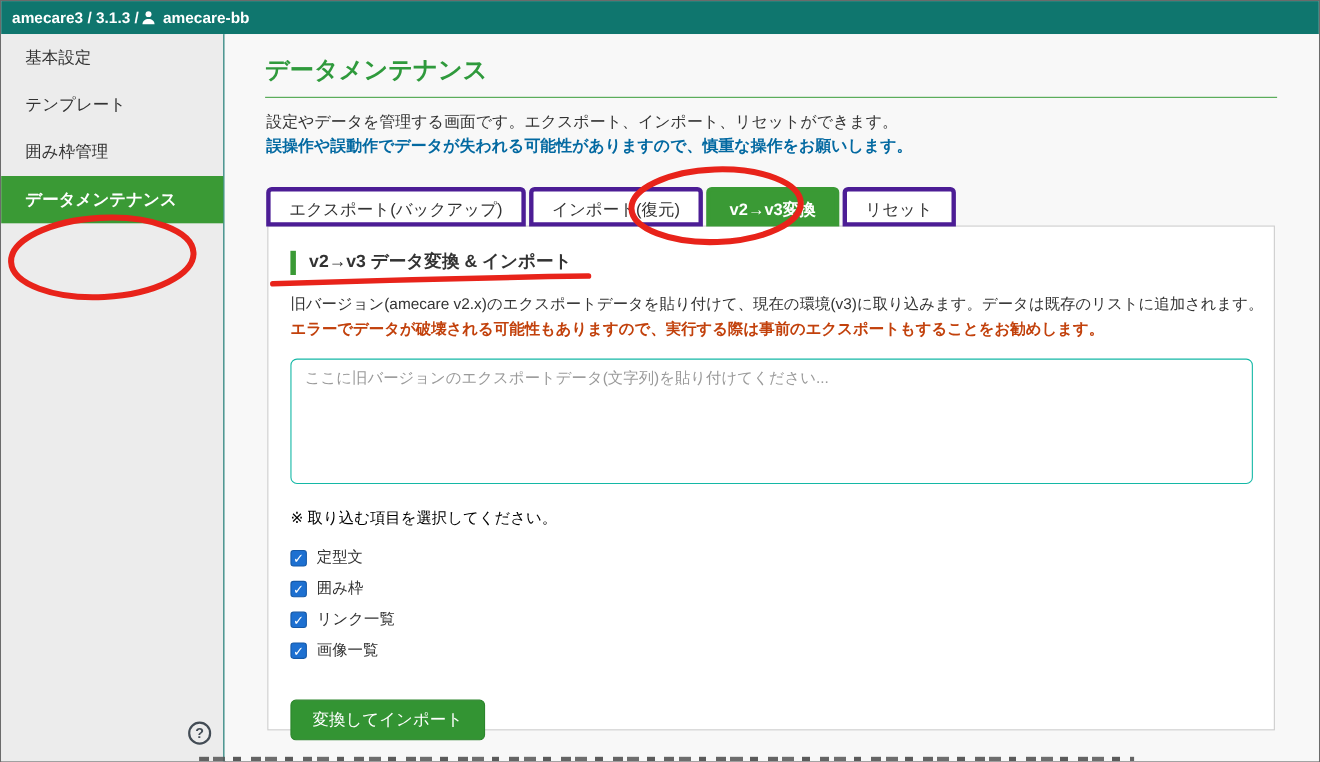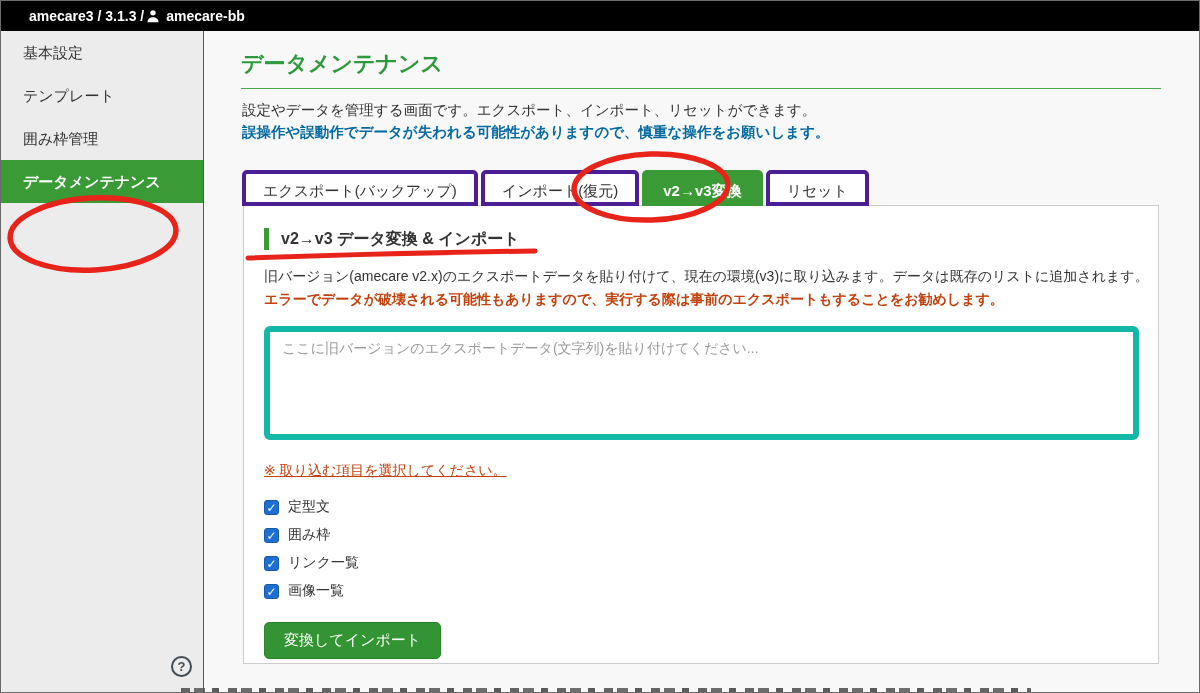--- a/index.html
+++ b/index.html
@@ -1,21 +1,21 @@
 <!DOCTYPE html>
 <html><head>
 <meta charset="utf-8">
 <style>
   * { margin:0; padding:0; box-sizing:border-box; }
   html,body { width:1200px; height:693px; overflow:hidden; }
   body { font-family:"Liberation Sans","DejaVu Sans",sans-serif; color:#333; }
   .frame { position:relative; width:1200px; height:693px; background:#f8f8f8; border:1px solid #6b6b6b; overflow:hidden; }
 
   
-  .topbar { position:absolute; left:0; top:0; width:100%; height:30px; background:#000000; color:#fff; display:flex; align-items:center; padding-left:28px; font-size:14px; font-weight:bold; }
+  .topbar { position:absolute; left:0; top:0; width:100%; height:30px; background:#0f766e; color:#fff; display:flex; align-items:center; padding-left:10px; font-size:14px; font-weight:bold; }
   .person { display:inline-block; width:14px; height:14px; margin:0 6px 0 2px; vertical-align:-2px; }
 
   
   .sidebar { position:absolute; left:0; top:30px; width:203px; height:663px; background:#ececec; border-right:1px solid #0f766e; }
   .side-item { height:43px; line-height:43px; padding-left:22px; font-size:15px; color:#333; cursor:pointer; white-space:nowrap; }
   .side-item.active { background:#3a9a35; color:#fff; font-weight:bold; }
   .help-btn { position:absolute; left:170px; top:655px; width:21px; height:21px; border:2px solid #434c55; border-radius:50%; color:#434c55; font-size:13px; font-weight:bold; text-align:center; line-height:17px; background:transparent; cursor:pointer; }
 
   
   .main { position:absolute; left:204px; top:30px; width:996px; height:663px; background:#f8f8f8; }
@@ -27,28 +27,28 @@
   
   .tabs { position:absolute; left:37px; top:139px; display:flex; gap:3px; height:36px; z-index:2; }
   .tab { background:#fff; border:4px solid #4c1d95; border-radius:5px 5px 0 0; padding:0 17px; font-size:15px; line-height:34px; color:#333; cursor:pointer; white-space:nowrap; }
   .tab.active { background:#3a9a35; border-color:#3a9a35; color:#fff; font-weight:bold; }
 
   
   .panel { position:absolute; left:38px; top:174px; width:916px; height:459px; background:#fff; border:1px solid #ccc; padding:20px; z-index:1; }
   .section-title { display:inline-block; border-left:5px solid #3a9a35; padding-left:12px; font-size:16px; font-weight:bold; color:#333; line-height:22px; margin-top:2px; white-space:nowrap; }
   .panel-desc { margin-top:18px; font-size:14px; color:#333; white-space:nowrap; }
   .panel-warn { margin-top:5px; font-size:14px; color:#c2410c; font-weight:bold; white-space:nowrap; }
-  .paste-area { display:block; margin-top:17px; width:875px; height:114px; border:6px solid #14b8a6; border-radius:6px; padding:8px 12px; font-family:"Liberation Sans","DejaVu Sans",sans-serif; font-size:14px; color:#333; resize:none; background:#fff; outline:none; }
+  .paste-area { display:block; margin-top:17px; width:875px; height:114px; border:1px solid #14b8a6; border-radius:6px; padding:8px 12px; font-family:"Liberation Sans","DejaVu Sans",sans-serif; font-size:14px; color:#333; resize:none; background:#fff; outline:none; }
   .paste-area::placeholder { color:#9a9a9a; }
-  .select-note { margin-top:22px; font-size:14px; color:#c2410c;text-decoration:underline; }
+  .select-note { margin-top:22px; font-size:14px; color:#000000; }
   .check-list { margin-top:13px; }
   .check-row { display:flex; align-items:center; height:28px; cursor:pointer; }
   .checkbox { width:15px; height:15px; background:#1d70d1; border:1px solid #1559a8; border-radius:3px; color:#fff; font-size:12px; font-weight:bold; text-align:center; line-height:14px; flex:0 0 15px; }
   .check-label { margin-left:9px; font-size:14px; color:#333; }
-  .submit-btn { margin-top:17px; background:#339433; color:#fff; border:1px solid #2c852c; border-radius:5px; padding:8px 19px; font-size:15px; font-family:"Liberation Sans","DejaVu Sans",sans-serif; cursor:pointer; }
+  .submit-btn { margin-top:31px; background:#339433; color:#fff; border:1px solid #2c852c; border-radius:5px; padding:8px 19px; font-size:15px; font-family:"Liberation Sans","DejaVu Sans",sans-serif; cursor:pointer; }
 
   
   .annot { position:absolute; left:0; top:0; width:1200px; height:693px; z-index:5; pointer-events:none; }
 
   
   .cutoff { position:absolute; left:180px; bottom:0; width:850px; height:4px; z-index:4;
     background:repeating-linear-gradient(90deg,#4a4a4a 0 9px,transparent 9px 13px,#555 13px 24px,transparent 24px 31px,#3f3f3f 31px 38px,transparent 38px 47px); opacity:.85; }
 </style>
 </head>
 <body>

